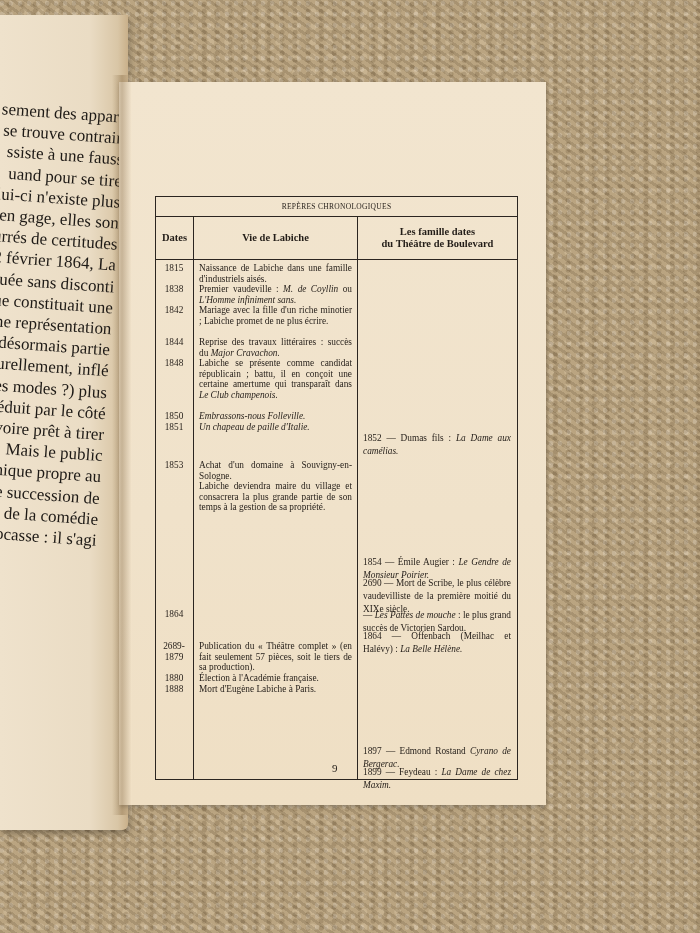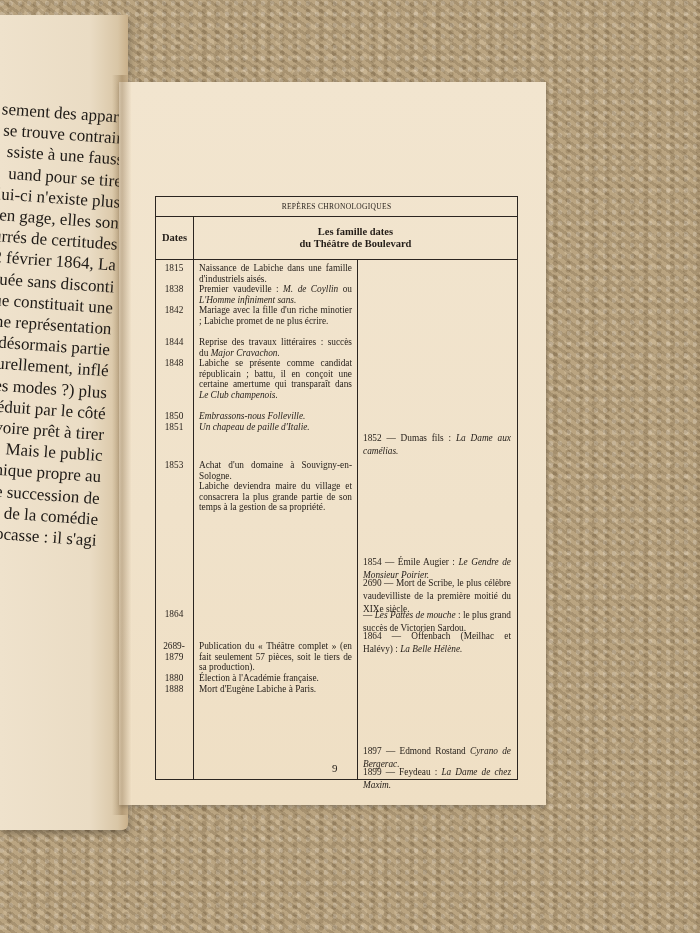--- a/index.html
+++ b/index.html
@@ -97,20 +97,21 @@
     <div class="ln">y a de la comédie</div>
     <div class="ln">cocasse : il s'agi</div>
   </div>
 </div>
 
 <div class="right-page">
   <div class="table">
     <div class="title-row">REPÈRES CHRONOLOGIQUES</div>
     <div class="header-row">
       <div class="hcell c-date">Dates</div>
+      <div class="hcell c-vie">Vie de Labiche</div>
       <div class="hcell c-thea">
         <div>
           <div>Les famille dates</div>
           <div>du Théâtre de Boulevard</div>
         </div>
       </div>
     </div>
 
     <div class="body-row">
       <div class="col-date">

